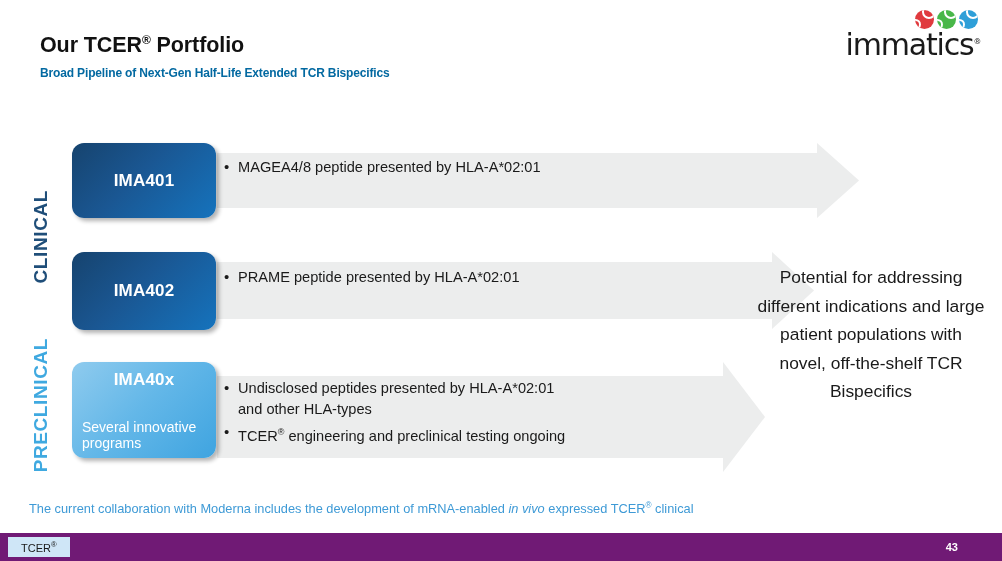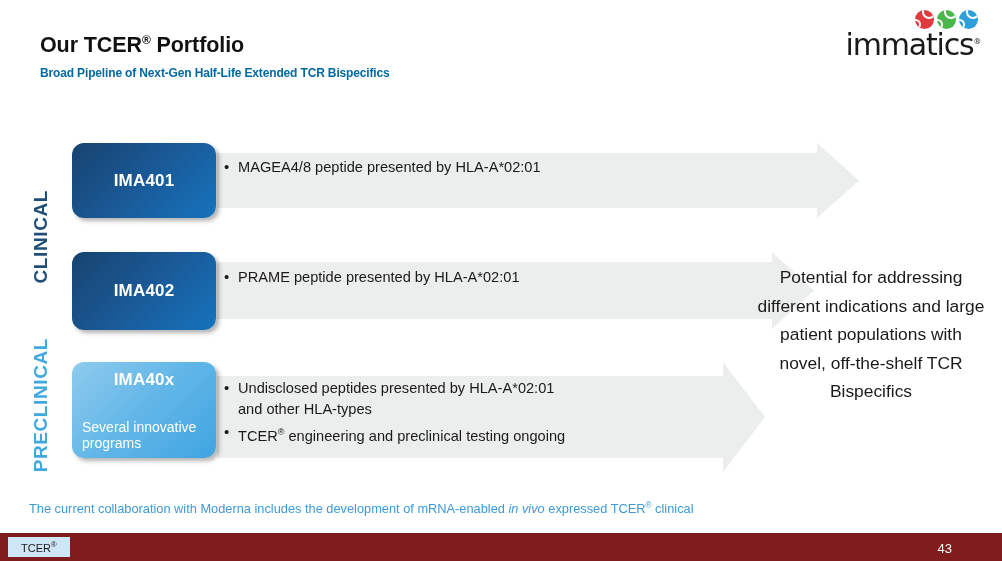--- a/index.html
+++ b/index.html
@@ -241,40 +241,40 @@
   .footnote i { font-style: italic; margin-top: 27px; }
   .footnote sup { font-size: 0.64em; vertical-align: super; }
 
   
   .footer {
     position: absolute;
     left: 0;
     bottom: 0;
     width: 1002px;
     height: 28px;
-    background: #7f1d1d;
+    background: #701a75;
   }
   .footer-tag {
     position: absolute;
     left: 8px;
     top: 4px;
     background: #cfe6f7;
     color: #1a1a1a;
     font-size: 11px;
     padding: 3px 13px 3px 13px;
     white-space: nowrap;
   }
   .footer-tag sup { font-size: 0.7em; vertical-align: super; }
   .footer-page {
     position: absolute;
-    right: 50px;
+    right: 44px;
     top: 8px;
     color: #ffffff;
-    font-size: 13px;
-    font-weight: normal;
+    font-size: 11px;
+    font-weight: bold;
   }
 </style>
 </head>
 <body>
 
 <div class="slide-title">
   <span>Our TCER</span><sup>®</sup><span> Portfolio</span>
 </div>
 <div class="slide-subtitle">Broad Pipeline of Next-Gen Half-Life Extended TCR Bispecifics</div>
 

